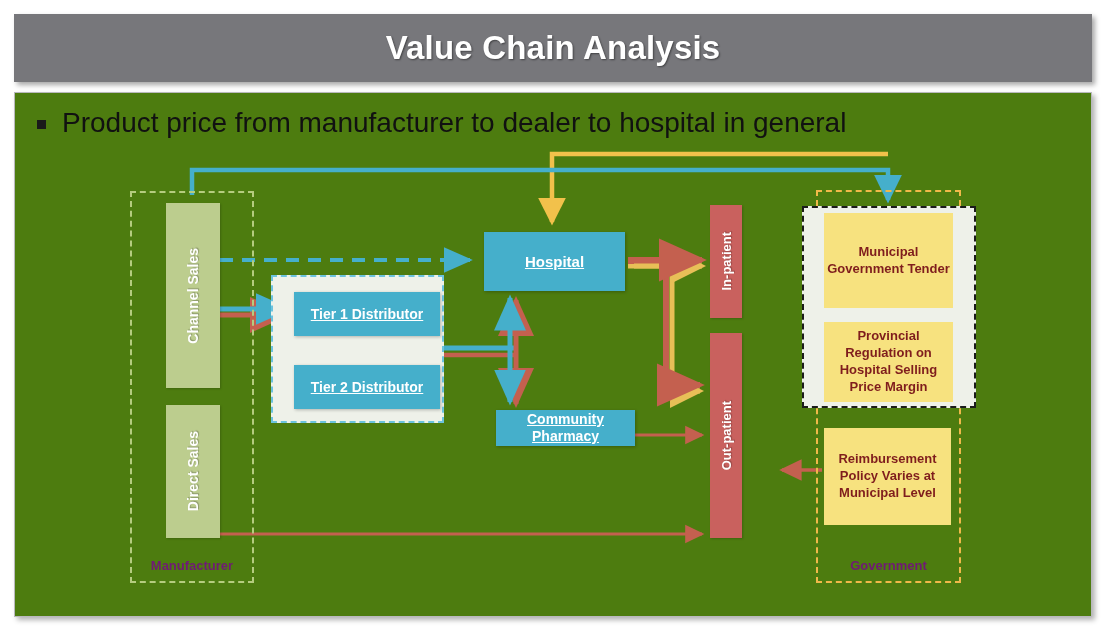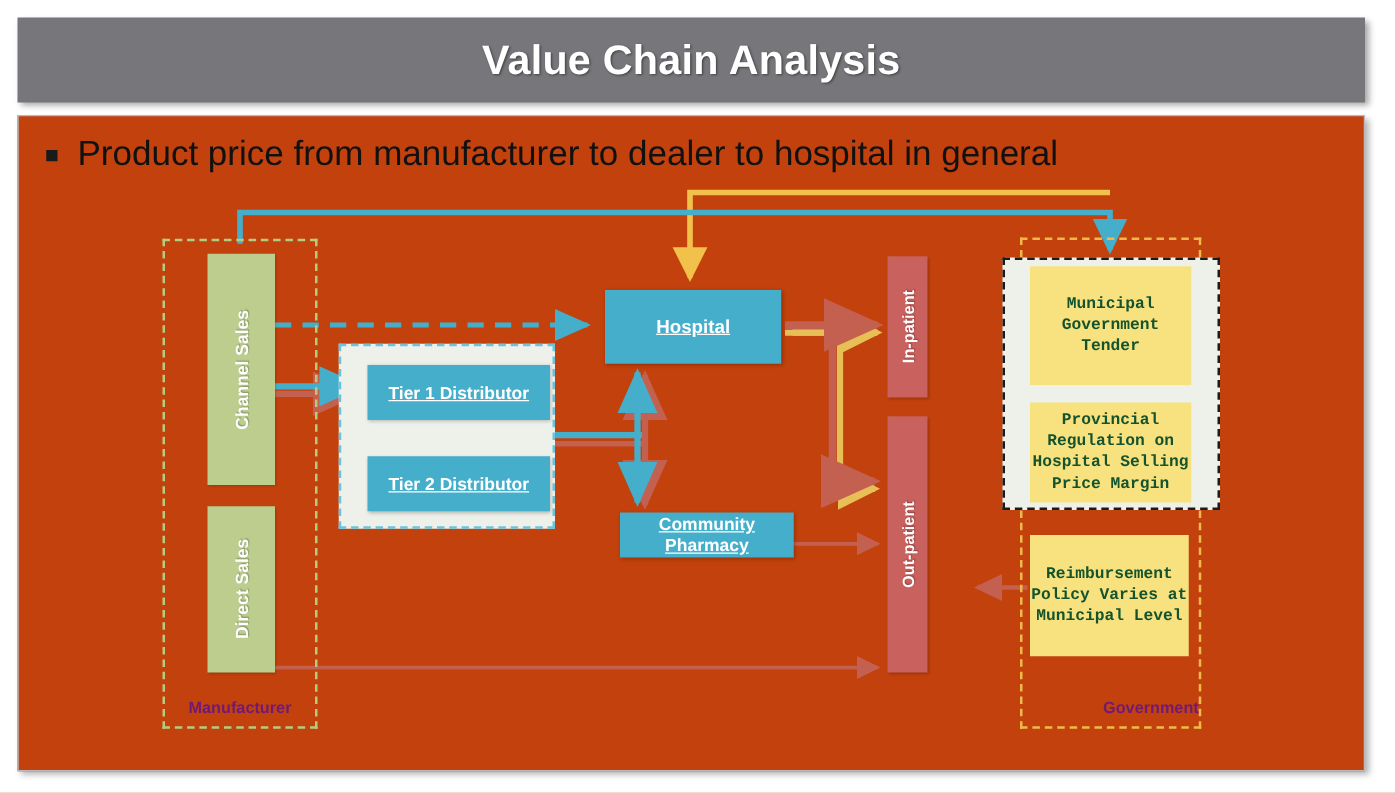--- a/index.html
+++ b/index.html
@@ -16,21 +16,21 @@
   }
   .title-text{
     color:#ffffff;font-size:33px;font-weight:bold;letter-spacing:.2px;
     text-shadow:1px 1px 2px rgba(0,0,0,.45);
     font-family:"Liberation Sans",sans-serif;
   }
 
   
   .content-frame{
     position:absolute;left:14px;top:92px;width:1076px;height:523px;
-    background:#c2410c;border:1px solid #b9b9bd;
+    background:#4d7c0f;border:1px solid #b9b9bd;
     box-shadow:3px 3px 5px rgba(0,0,0,.3);
   }
 
   
   .bullet-row{position:absolute;left:22px;top:12px;display:flex;align-items:flex-start;}
   .bullet-mark{width:9px;height:9px;background:#1a1a1a;margin-top:15px;margin-right:16px;flex:none;}
   .bullet-text{font-size:28px;color:#111;line-height:1.25;white-space:nowrap;}
 
   
   #diagram{position:absolute;left:0;top:0;width:1116px;height:634px;pointer-events:none;}
@@ -77,21 +77,21 @@
 
   
   .bar-red{background:#c9615e;box-shadow:1px 1px 2px rgba(0,0,0,.2);}
   .inpatient{left:710px;top:205px;width:32px;height:113px;}
   .outpatient{left:710px;top:333px;width:32px;height:205px;}
   .bar-red .vtext span{font-size:13px;}
 
   
   .box-yellow{
     background:#f7e27f;display:flex;align-items:center;justify-content:center;
-    color:#14532d;font-weight:bold;font-size:13px;text-align:center;line-height:1.3;font-family:Liberation Mono, monospace;
+    color:#7f1d1d;font-weight:bold;font-size:13px;text-align:center;line-height:1.3;
   }
   .tender{left:824px;top:213px;width:129px;height:95px;}
   .provincial{left:824px;top:322px;width:129px;height:80px;}
   .reimburse{left:824px;top:428px;width:127px;height:97px;}
 </style>
 </head>
 <body>
 
 <div id="slide">
 
@@ -182,21 +182,21 @@
       <path d="M822,470 L782,470" stroke="#c4604f" stroke-width="3.5" fill="none" marker-end="url(#ahRed)"></path>
     </g>
   </svg>
 
   <div class="grp grp-manufacturer">
     <div class="grp-label" style="bottom:8px;">Manufacturer</div>
   </div>
 
 
   <div class="grp grp-government">
-    <div class="grp-label" style="bottom:8px;text-align:right;">Government</div>
+    <div class="grp-label" style="bottom:8px;">Government</div>
   </div>
 
   <div class="grp grp-distributor"></div>
   <div class="grp grp-policy"></div>
 
   <div class="node bar-green channel-sales">
     <div class="vtext">
       <span>Channel Sales</span>
     </div>
   </div>

